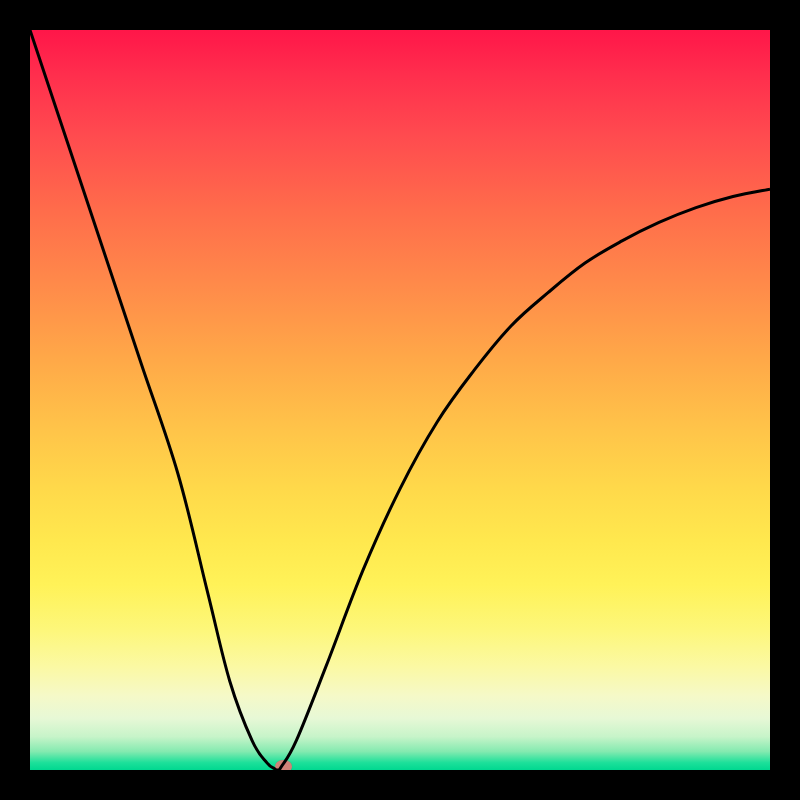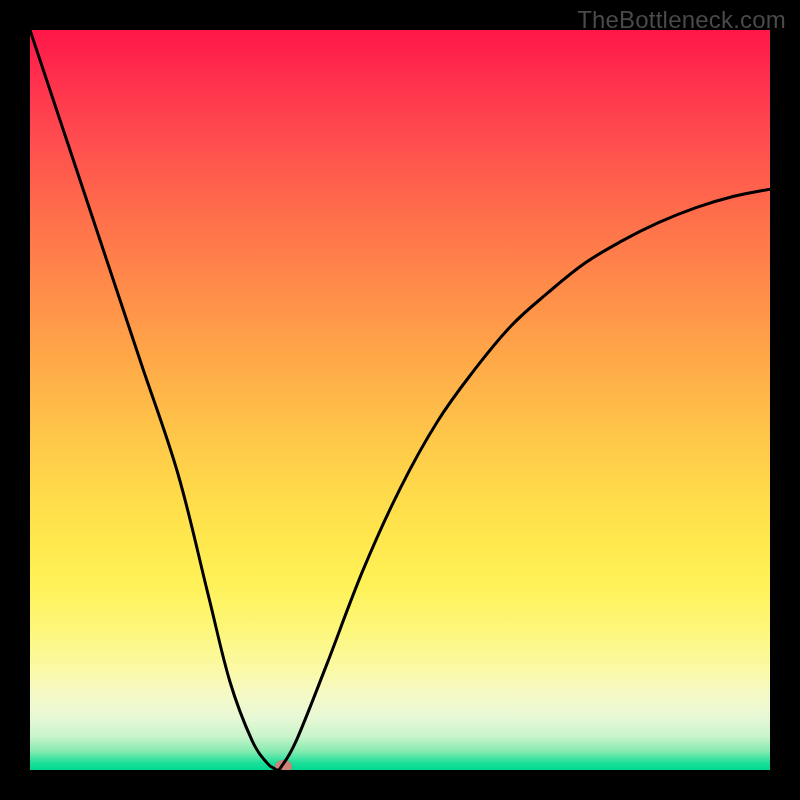--- a/index.html
+++ b/index.html
@@ -79,21 +79,20 @@
     border-radius: 50% / 55%;
     box-shadow: 0 0 1px rgba(0,0,0,0.2);
     z-index: 2;
   }
 </style>
 </head>
 <body>
 
 <div class="outer">
 
-  <div class="watermark">TheBottleneck.com</div>
 
   <div class="plot-area">
     <div class="gradient-bg"></div>
 
     <div id="marker" class="marker" style="left: 245.32px; top: 729.8px; background: rgb(207, 131, 120);"></div>
 
     <svg class="curve" viewBox="0 0 740 740" preserveAspectRatio="none">
       <path id="curve-path" d="M 0 0 C 6.66 19.98, 23.68 71.03999999999999, 37 111 C 50.32 150.96, 60.68 182.04000000000002, 74 222 C 87.32 261.96, 97.68 293.03999999999996, 111 332.99999999999994 C 124.32 372.9599999999999, 136.012 402.70799999999997, 148 444 C 159.988 485.29200000000003, 168.27599999999998 525.1039999999999, 177.6 562.4 C 186.924 599.696, 191.80800000000002 624.5600000000001, 199.8 651.2 C 207.792 677.84, 215.34 695.7479999999999, 222 710.4 C 228.66 725.052, 232.804 727.5384, 236.8 732.6 C 240.79600000000002 737.6616, 242.20200000000003 737.188, 244.20000000000002 738.52 C 246.198 739.852, 246.568 740.3996, 247.9 740 C 249.232 739.6004, 248.27000000000004 741.6279999999999, 251.60000000000002 736.3 C 254.93 730.972, 258.40799999999996 728.382, 266.4 710.4 C 274.392 692.418, 284.012 667.036, 296 636.4 C 307.988 605.764, 319.68 572.168, 333 540.2 C 346.32 508.232, 356.68 485.44, 370 458.8 C 383.32 432.16, 393.68000000000006 413.51200000000006, 407.00000000000006 392.20000000000005 C 420.32000000000005 370.88800000000003, 430.68 357.716, 444 340.4 C 457.32 323.08399999999995, 467.68 309.986, 481 296 C 494.32 282.014, 504.68 274.022, 518 262.7 C 531.32 251.378, 541.68 242.42399999999998, 555 233.09999999999997 C 568.32 223.77599999999995, 578.68 218.22599999999997, 592 210.89999999999998 C 605.32 203.57399999999998, 615.68 198.39399999999998, 629 192.39999999999998 C 642.32 186.40599999999998, 652.68 182.26200000000003, 666 177.60000000000002 C 679.32 172.93800000000002, 689.68 169.83, 703 166.5 C 716.32 163.17, 733.34 160.43200000000002, 740 159.10000000000002" fill="none" stroke="#000000" stroke-width="3"></path>
     </svg>
   </div>

